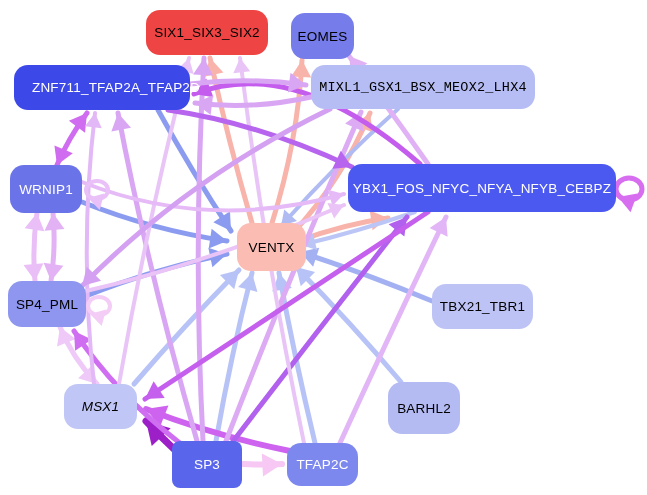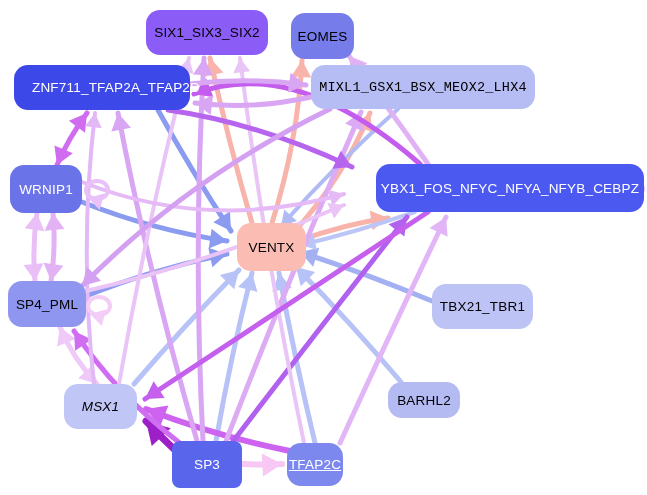--- a/index.html
+++ b/index.html
@@ -110,53 +110,53 @@
       <path d="M 330 109 Q 188 178 82 286" fill="none" stroke="#d4a0f2" stroke-width="5" stroke-linecap="round"></path>
       <polygon points="82,286 86.77111029528574,266.8626933308206 101.04479206511569,280.87204766046847" fill="#d4a0f2"></polygon>
       <ellipse cx="97" cy="190" rx="11" ry="9" fill="none" stroke="#e9c0f7" stroke-width="4"></ellipse>
       <polygon points="88,198 104.10929378193401,193.51662472601922 99.70937001519115,209.93736377293337" fill="#e9c0f7"></polygon>
       <ellipse cx="99" cy="306" rx="11" ry="9" fill="none" stroke="#f3cdf6" stroke-width="4"></ellipse>
       <polygon points="90,314 106.10929378193401,309.51662472601924 101.70937001519115,325.9373637729334" fill="#f3cdf6"></polygon>
       <ellipse cx="629" cy="189" rx="13" ry="11" fill="none" stroke="#d76ef0" stroke-width="5"></ellipse>
       <polygon points="618,197 637.3949759866172,193.4174162286773 630.5545731201038,212.21126864439546" fill="#d76ef0"></polygon>
     </svg>
   <div id="node-layer">
-      <div class="node" style="left: 146px; top: 10px; width: 122px; height: 45px; background: #8b5cf6; color: rgb(0, 0, 0);">
+      <div class="node" style="left: 146px; top: 10px; width: 122px; height: 45px; background: #ef4444; color: rgb(0, 0, 0);">
         <span>SIX1_SIX3_SIX2</span>
       </div>
       <div class="node" style="left: 291px; top: 7px; width: 63px; height: 46px; background: rgb(118, 124, 234); color: rgb(0, 0, 0); margin-top: 6px;">
         <span>EOMES</span>
       </div>
       <div class="node" style="left: 14px; top: 65px; width: 176px; height: 45px; background: rgb(60, 72, 232); color: rgb(255, 255, 255); padding-left: 28px;">
         <span>ZNF711_TFAP2A_TFAP2D</span>
       </div>
       <div class="node" style="left: 311px; top: 65px; width: 224px; height: 44px; background: rgb(182, 189, 244); color: rgb(0, 0, 0); font-family: Liberation Mono, monospace;">
         <span>MIXL1_GSX1_BSX_MEOX2_LHX4</span>
       </div>
       <div class="node" style="left: 10px; top: 165px; width: 72px; height: 48px; background: rgb(107, 115, 233); color: rgb(255, 255, 255); justify-content: center;">
         <span>WRNIP1</span>
       </div>
-      <div class="node" style="left: 348px; top: 164px; width: 268px; height: 48px; background: rgb(76, 89, 241); color: rgb(255, 255, 255); margin-left: 28px;">
+      <div class="node" style="left: 348px; top: 164px; width: 268px; height: 48px; background: rgb(76, 89, 241); color: rgb(255, 255, 255);">
         <span>YBX1_FOS_NFYC_NFYA_NFYB_CEBPZ</span>
       </div>
       <div class="node" style="left: 229px; top: 223px; width: 69px; height: 48px; background: rgb(251, 188, 180); color: rgb(0, 0, 0); margin-left: 8px;">
         <span>VENTX</span>
       </div>
       <div class="node" style="left: 8px; top: 281px; width: 78px; height: 46px; background: rgb(142, 150, 239); color: rgb(0, 0, 0);">
         <span>SP4_PML</span>
       </div>
       <div class="node" style="left: 432px; top: 284px; width: 101px; height: 45px; background: rgb(190, 195, 245); color: rgb(0, 0, 0);">
         <span>TBX21_TBR1</span>
       </div>
       <div class="node" style="left: 64px; top: 384px; width: 73px; height: 45px; background: rgb(192, 198, 245); color: rgb(0, 0, 0); font-style: italic;">
         <span>MSX1</span>
       </div>
-      <div class="node" style="left: 388px; top: 382px; width: 72px; height: 36px; background: rgb(180, 186, 242); color: rgb(0, 0, 0);">
+      <div class="node" style="left: 388px; top: 382px; width: 72px; height: 52px; background: rgb(180, 186, 242); color: rgb(0, 0, 0);">
         <span>BARHL2</span>
       </div>
       <div class="node" style="left: 172px; top: 441px; width: 70px; height: 47px; background: rgb(89, 102, 236); color: rgb(255, 255, 255); border-radius: 8px;">
         <span>SP3</span>
       </div>
-      <div class="node" style="left: 287px; top: 443px; width: 56px; height: 43px; background: rgb(125, 136, 238); color: rgb(255, 255, 255); text-decoration: underline;">
+      <div class="node" style="left: 287px; top: 443px; width: 71px; height: 43px; background: rgb(125, 136, 238); color: rgb(255, 255, 255);">
         <span>TFAP2C</span>
       </div>
     </div>
 </div>
 
 </body></html>

